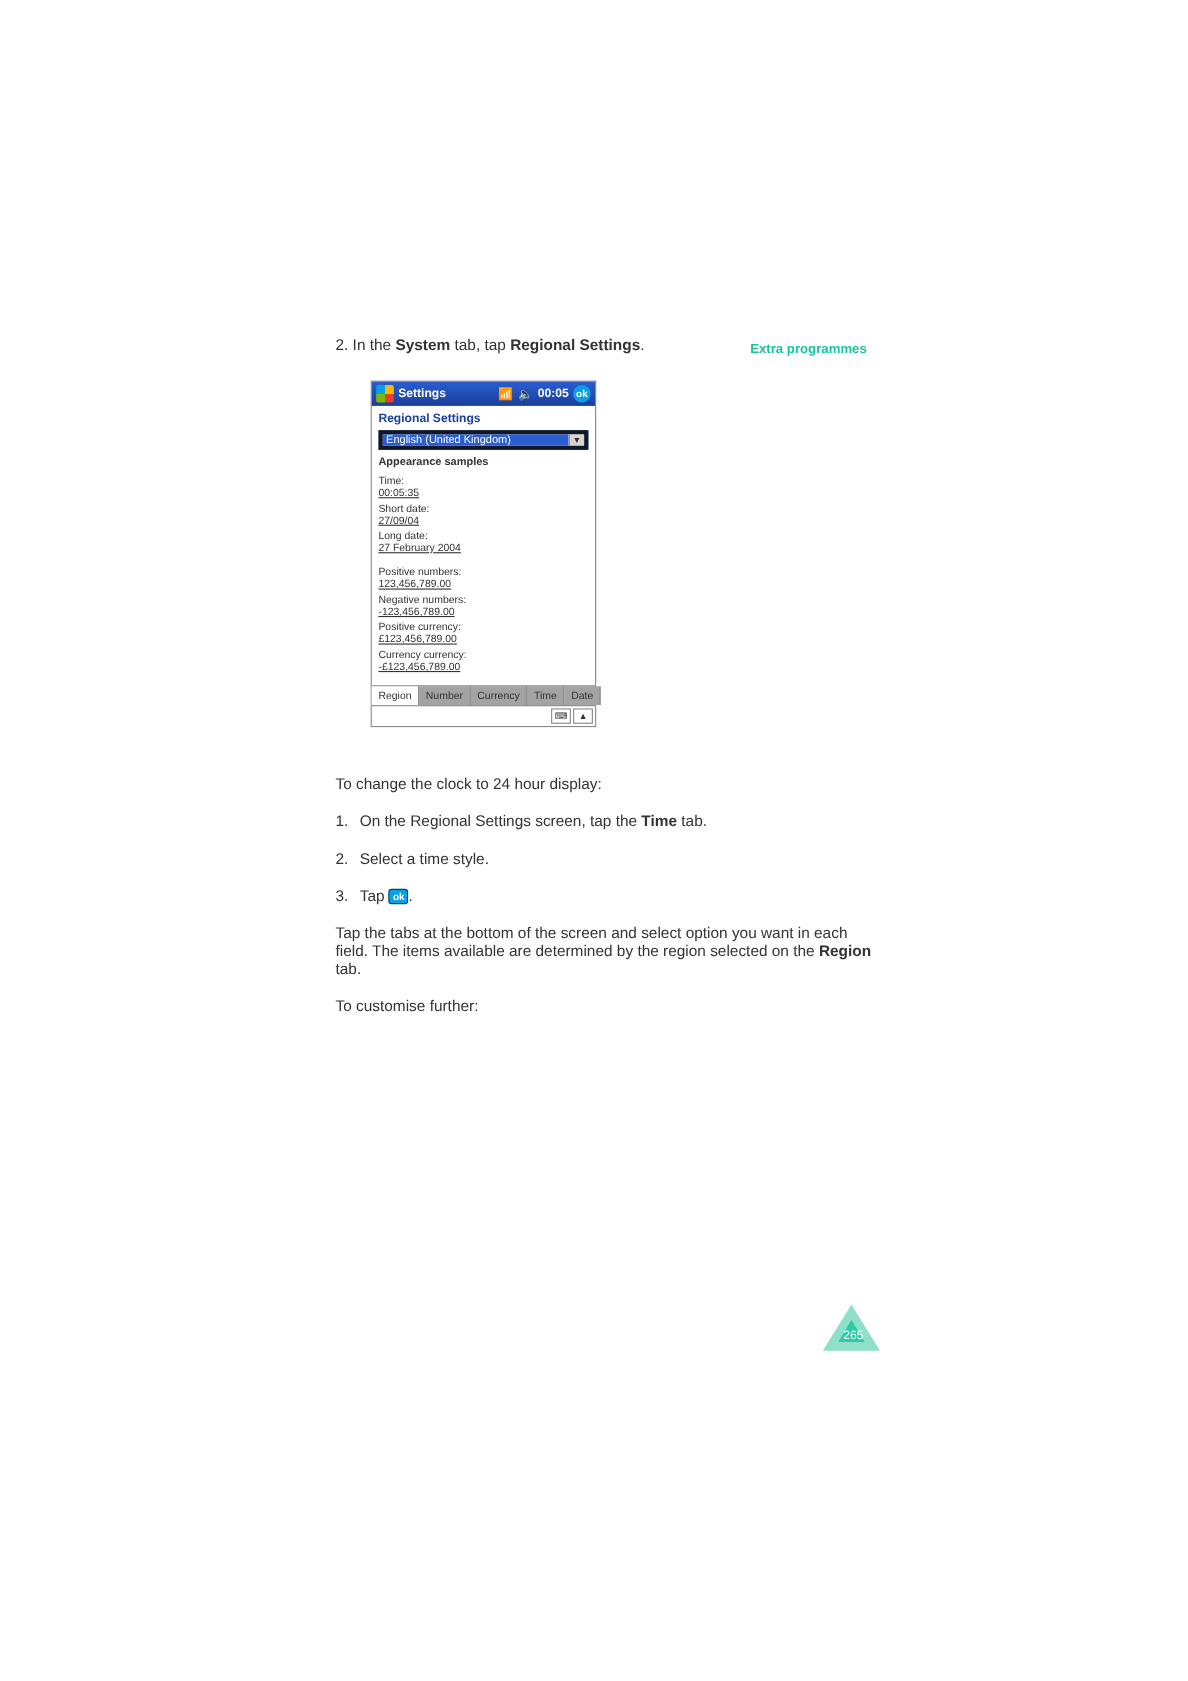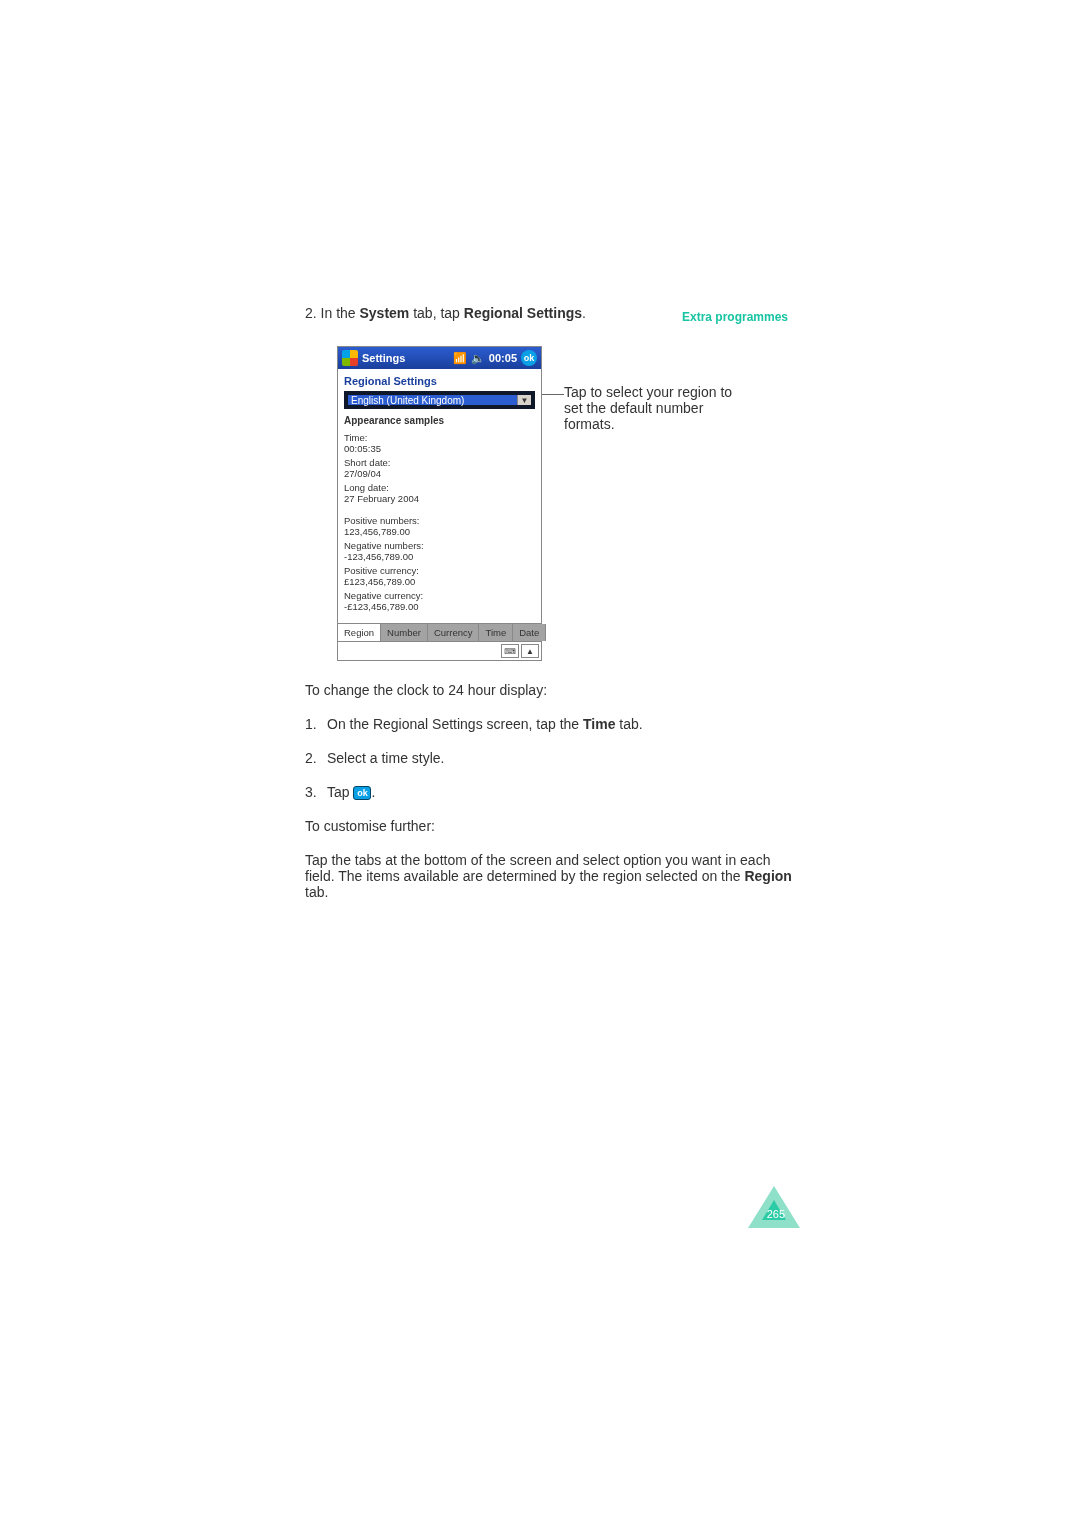--- a/index.html
+++ b/index.html
@@ -25,21 +25,21 @@
   .step2 {
     font-size: 14px;
     margin-bottom: 25px;
   }
 
   
   .shot-wrap {
     display: flex;
     align-items: flex-start;
     margin-left: 32px;
-    margin-bottom: 21px;
+    margin-bottom: 43px;
   }
 
   .device {
     width: 205px;
     border: 1px solid #888;
     background: #fff;
     font-family: Tahoma, Arial, sans-serif;
     font-size: 10px;
   }
   .titlebar {
@@ -109,21 +109,21 @@
   .subheading {
     font-weight: bold;
     padding: 0 6px 4px 6px;
     font-size: 10px;
   }
   .samples {
     padding: 2px 6px 8px 6px;
   }
   .sample-row { display:flex; margin-bottom: 3px; font-size: 9.5px; flex-direction: column; }
   .sample-row .k { width: 95px; color:#333; }
-  .sample-row .v { color:#333; }
+  .sample-row .v { color:#333;text-decoration:underline; }
   .gap { height: 8px; }
 
   .tabs {
     display:flex;
     border-top: 1px solid #888;
     border-bottom: 1px solid #888;
     font-size: 9.5px;
     background: #e4e0d6;
   }
   .tab {
@@ -262,43 +262,39 @@
           </div>
         <div class="sample-row">
             <span class="k">Negative numbers:</span>
             <span class="v">-123,456,789.00</span>
           </div>
         <div class="sample-row">
             <span class="k">Positive currency:</span>
             <span class="v">£123,456,789.00</span>
           </div>
         <div class="sample-row">
-            <span class="k">Negative currency:</span>
+            <span class="k">Currency currency:</span>
             <span class="v">-£123,456,789.00</span>
           </div>
       </div>
 
       <div class="tabs">
         <div class="tab">Region</div>
         <div class="tab">Number</div>
         <div class="tab">Currency</div>
         <div class="tab">Time</div>
         <div class="tab">Date</div>
       </div>
 
       <div class="sipbar">
         <span class="sip-key">⌨</span>
         <span class="sip-key">▲</span>
       </div>
     </div>
 
-    <div class="callout">
-      <div class="callout-line"></div>
-      <span>Tap to select your region to set the default number formats.</span>
-    </div>
   </div>
 
   <p class="para">To change the clock to 24 hour display:</p>
 
   <div class="ol-item">
     <span class="num">1.</span>
     <span class="txt">
       <span>On the Regional Settings screen, tap the </span><b>Time</b><span> tab.</span>
     </span>
   </div>
@@ -306,23 +302,23 @@
     <span class="num">2.</span>
     <span class="txt">Select a time style.</span>
   </div>
   <div class="ol-item">
     <span class="num">3.</span>
     <span class="txt">
       <span>Tap </span><span class="inline-ok">ok</span><span>.</span>
     </span>
   </div>
 
-  <p class="para">To customise further:</p>
-
   <p class="para">
     <span>Tap the tabs at the bottom of the screen and select option you want in each field. The items available are determined by the region selected on the </span><b>Region</b><span> tab.</span>
   </p>
+
+  <p class="para">To customise further:</p>
 </div>
 
 <div class="page-triangle">
     <div class="inner"></div>
   </div>
 <div class="page-num">265</div>
 
 </body></html>

